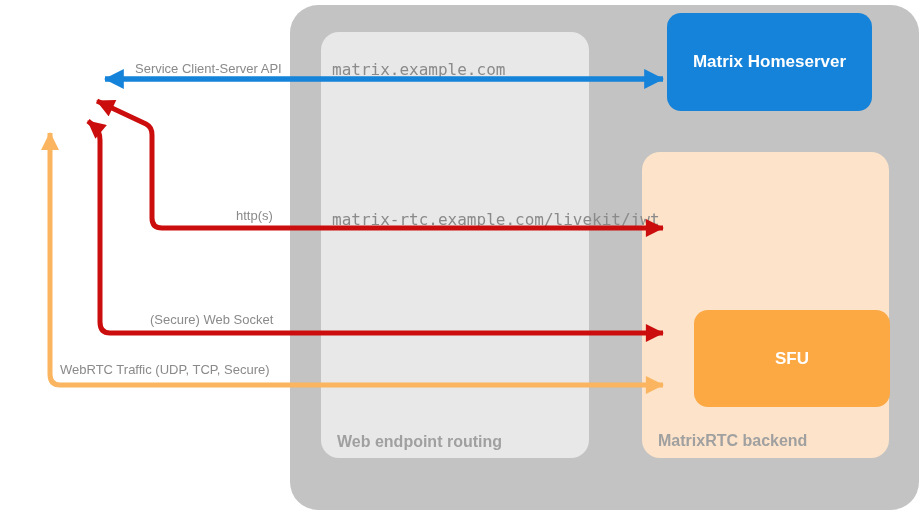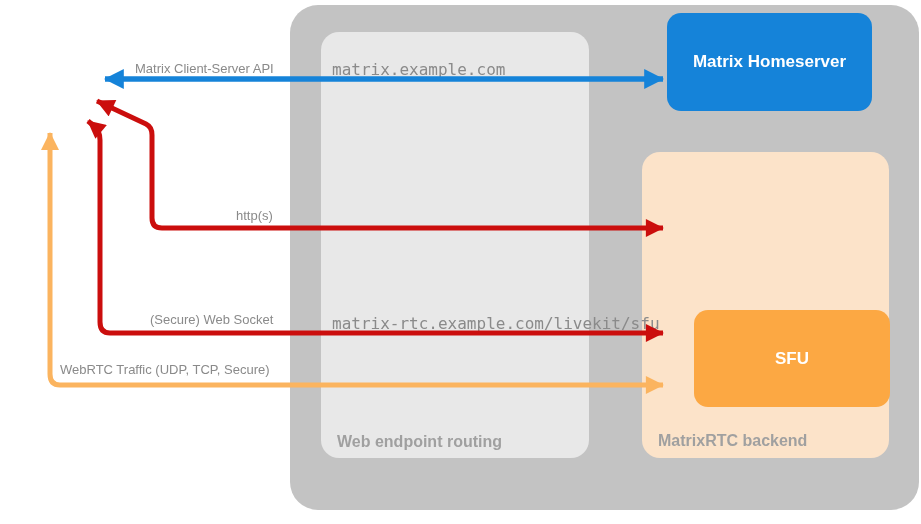--- a/index.html
+++ b/index.html
@@ -77,27 +77,27 @@
   <div class="routing-box"></div>
   <div class="backend-box"></div>
 
   <div class="node homeserver-node">
     <span>Matrix Homeserver</span>
   </div>
   <div class="node sfu-node">
     <span>SFU</span>
   </div>
 
-  <div class="lbl edge-lbl lbl-api">Matrix Client-Server API</div>
+  <div class="lbl edge-lbl lbl-api">Service Client-Server API</div>
   <div class="lbl edge-lbl lbl-https">http(s)</div>
   <div class="lbl edge-lbl lbl-ws">(Secure) Web Socket</div>
   <div class="lbl edge-lbl lbl-webrtc">WebRTC Traffic (UDP, TCP, Secure)</div>
 
   <div class="lbl url-lbl lbl-url-hs">matrix.example.com</div>
-  <div class="lbl url-lbl lbl-url-sfu">matrix-rtc.example.com/livekit/sfu</div>
+  <div class="lbl url-lbl lbl-url-jwt">matrix-rtc.example.com/livekit/jwt</div>
 
   <div class="lbl container-lbl lbl-backend">MatrixRTC backend</div>
   <div class="lbl container-lbl lbl-routing">Web endpoint routing</div>
 
   <svg class="edges" width="921" height="524" viewBox="0 0 921 524">
     <defs>
       <marker id="ah-blue" viewBox="0 0 10 10" refX="9.5" refY="5" markerWidth="3.8" markerHeight="3.6" orient="auto-start-reverse">
         <path class="ah-blue" d="M0,0 L10,5 L0,10 z"></path>
       </marker>
       <marker id="ah-red" viewBox="0 0 10 10" refX="9.5" refY="5" markerWidth="3.8" markerHeight="3.6" orient="auto-start-reverse">

